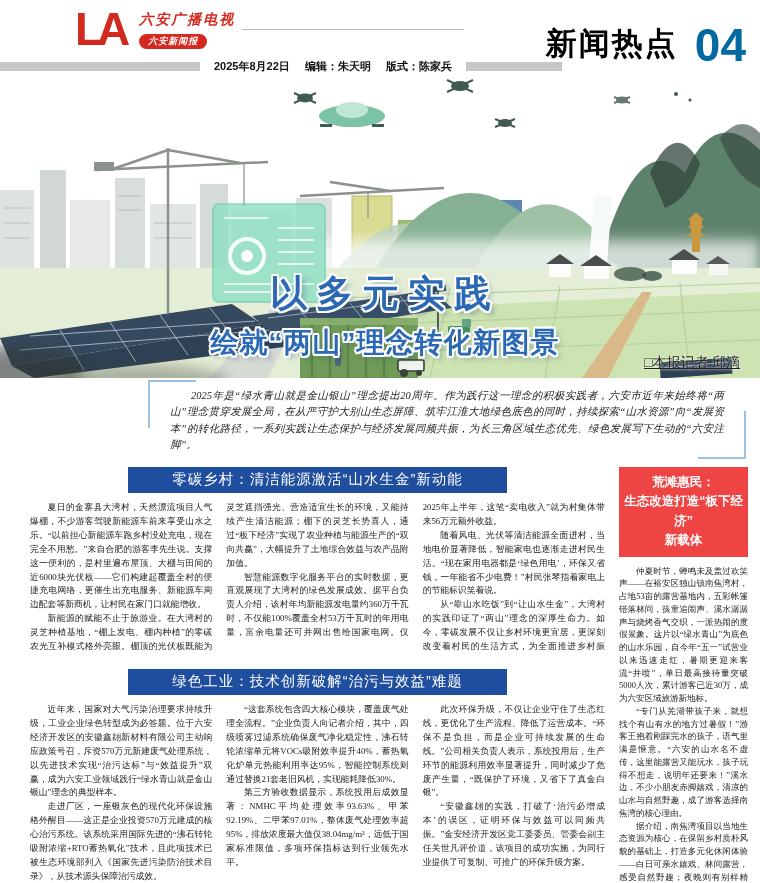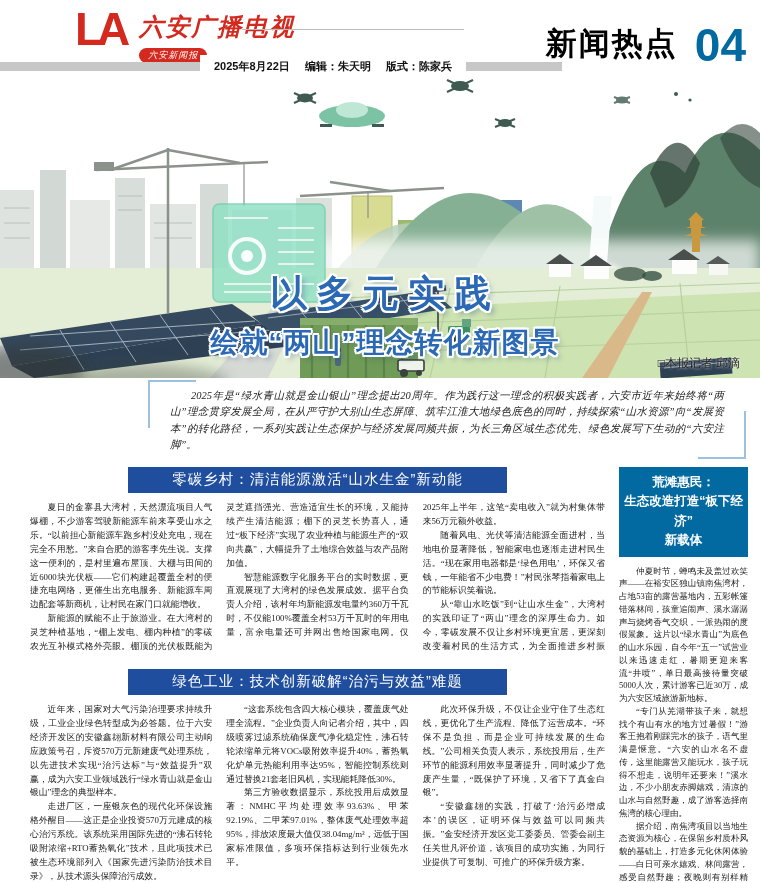--- a/index.html
+++ b/index.html
@@ -6,23 +6,23 @@
   html,body { background:#9a9a9a; }
   .page { width:760px; height:883px; margin:0 auto; background:#fff; position:relative; overflow:hidden;
           font-family:"Liberation Serif", serif; }
 
   
   .masthead { position:relative; height:78px; }
   .logo-row { position:absolute; left:50px; top:6px; display:flex; align-items:flex-start; gap:9px;margin-left:25px; }
   .logo-la { font-family:"Liberation Sans",sans-serif; font-weight:900; font-size:46px; line-height:46px;
              color:#d3291e; letter-spacing:-6px; padding-right:6px; }
   .brand-block { padding-top:5px; }
-  .brand { font-style:italic; font-weight:bold; font-size:24px; color:#d3291e; letter-spacing:2px; }
+  .brand { font-style:italic; font-weight:bold; font-size:14px; color:#d3291e; letter-spacing:2px; }
   .brand-sub { display:inline-block; margin-top:5px; background:#d3291e; color:#fff; font-size:9px;
-               font-weight:normal; font-style:italic; padding:1px 9px; border-radius:8px; letter-spacing:1px; }
+               font-weight:bold; font-style:italic; padding:1px 9px; border-radius:8px; letter-spacing:1px; }
   .brand-line { position:absolute; left:242px; top:29px; width:222px; height:1px; background:#bcbcbc; }
   .rule-bar { position:absolute; top:62px; left:0; width:562px; height:9px; background:#c7c7c7; }
   .date-chip { position:absolute; top:55px; left:200px; background:#fff; padding:0 14px;
                font-family:"Liberation Sans",sans-serif; font-weight:bold; font-size:11px; color:#111; line-height:22px;
                white-space:nowrap; }
   .date-chip span { margin-right:12px; }
   .date-chip span:last-child { margin-right:0; }
   .section-mark { position:absolute; right:14px; top:24px; display:flex; align-items:flex-end; gap:17px; }
   .section-name { font-family:"Liberation Sans",sans-serif; font-weight:900; font-size:31px; color:#000; letter-spacing:2px; line-height:40px;}
   .page-num { font-family:"Liberation Sans",sans-serif; font-weight:900; font-size:46px; line-height:38px; color:#0369a1; }
@@ -30,21 +30,21 @@
   
   .hero { position:relative; height:300px; overflow:hidden; }
   .hero svg { position:absolute; left:0; top:0; }
   .headline { position:absolute; left:36px; right:26px; bottom:16px; text-align:center;
               font-family:"Liberation Sans",sans-serif; font-weight:900; color:#2b69b4;
               text-shadow: 2px 0 0 #fff, -2px 0 0 #fff, 0 2px 0 #fff, 0 -2px 0 #fff,
                            1.6px 1.6px 0 #fff, -1.6px -1.6px 0 #fff, 1.6px -1.6px 0 #fff, -1.6px 1.6px 0 #fff,
                            4px 4px 5px rgba(30,70,120,.35); }
   .hl1 { font-size:37px; letter-spacing:9px; }
   .hl2 { font-size:28px; letter-spacing:1px; margin-top:5px; }
-  .byline { position:absolute; right:20px; bottom:6px; font-size:12px; color:#222; text-shadow:0 0 3px #fff; }
+  .byline { position:absolute; right:20px; bottom:6px; font-size:14px; color:#222; text-shadow:0 0 3px #fff;text-decoration:underline; }
 
   
   .intro { margin:2px 14px 0 148px; position:relative; padding:8px 22px 6px; font-size:10.5px; line-height:1.55;
            color:#222; text-align:justify; font-style:italic; }
   .intro::before { content:""; position:absolute; left:0; top:0; width:46px; height:46px;
                    border-left:2px solid #9cc0e0; border-top:2px solid #9cc0e0; }
   .intro::after  { content:""; position:absolute; right:0; bottom:0; width:46px; height:46px;
                    border-right:2px solid #9cc0e0; border-bottom:2px solid #9cc0e0; }
   .intro p { text-indent:2em; }
 
@@ -54,21 +54,21 @@
   .sec-h { width:66%; margin:0 auto; background:#1f4e9e; color:#fff; font-family:"Liberation Sans",sans-serif;
            font-weight:normal; font-size:14.5px; text-align:center; padding:3px 0 4px; letter-spacing:1px; }
   .sec-h.second { margin-top:10px; }
   .cols { margin-top:8px; column-count:3; column-gap:14px; column-fill:auto; text-align:justify;
           font-size:8.8px; line-height:1.58; color:#1b1b1b; overflow:hidden; }
   .cols.s1 { height:158px; }
   .cols.s2 { height:185px; }
   .cols p { text-indent:2em; }
 
   .aside { width:129px; flex:0 0 129px; }
-  .aside-h { background:#0369a1; color:#fff; font-family:"Liberation Sans",sans-serif; font-weight:bold;
+  .aside-h { background:#ef4444; color:#fff; font-family:"Liberation Sans",sans-serif; font-weight:bold;
              font-size:12.5px; text-align:center; padding:6px 2px; line-height:1.55; }
   .aside-body { margin-top:8px; height:338px; overflow:hidden; text-align:justify; font-size:8.5px;
                 line-height:1.5; color:#1b1b1b; }
   .aside-body p { text-indent:2em; }
 </style>
 </head>
 <body>
 
 <div class="page">
 

